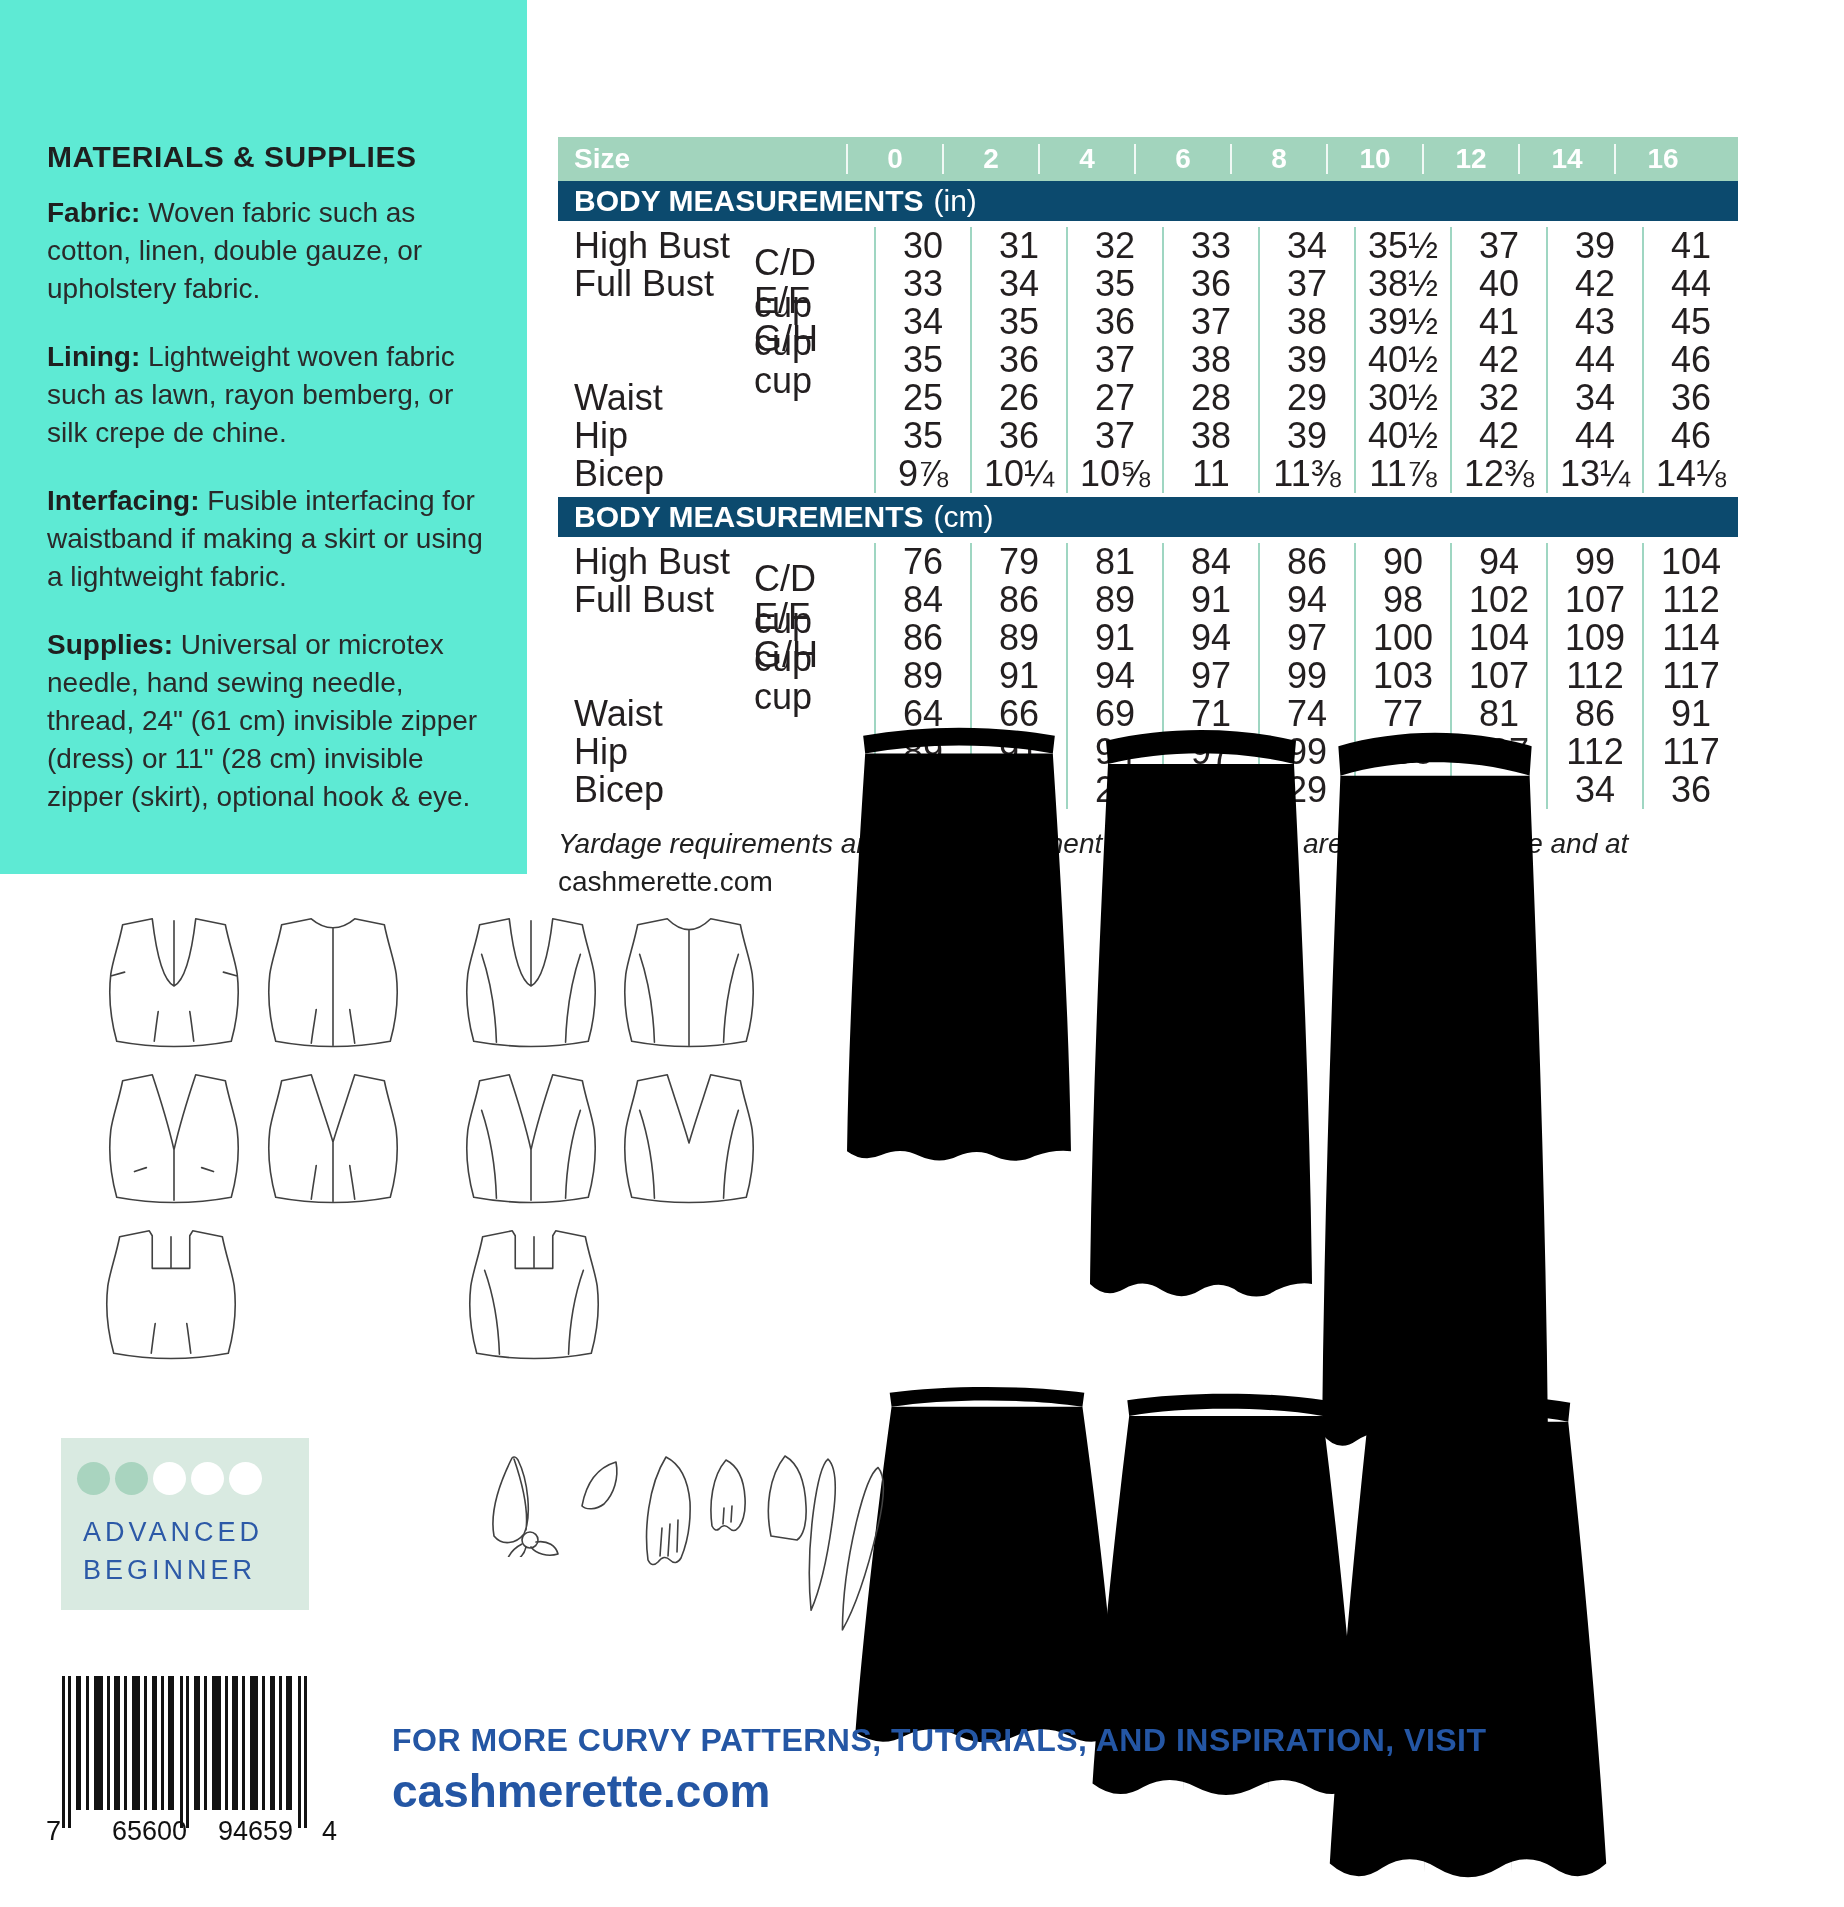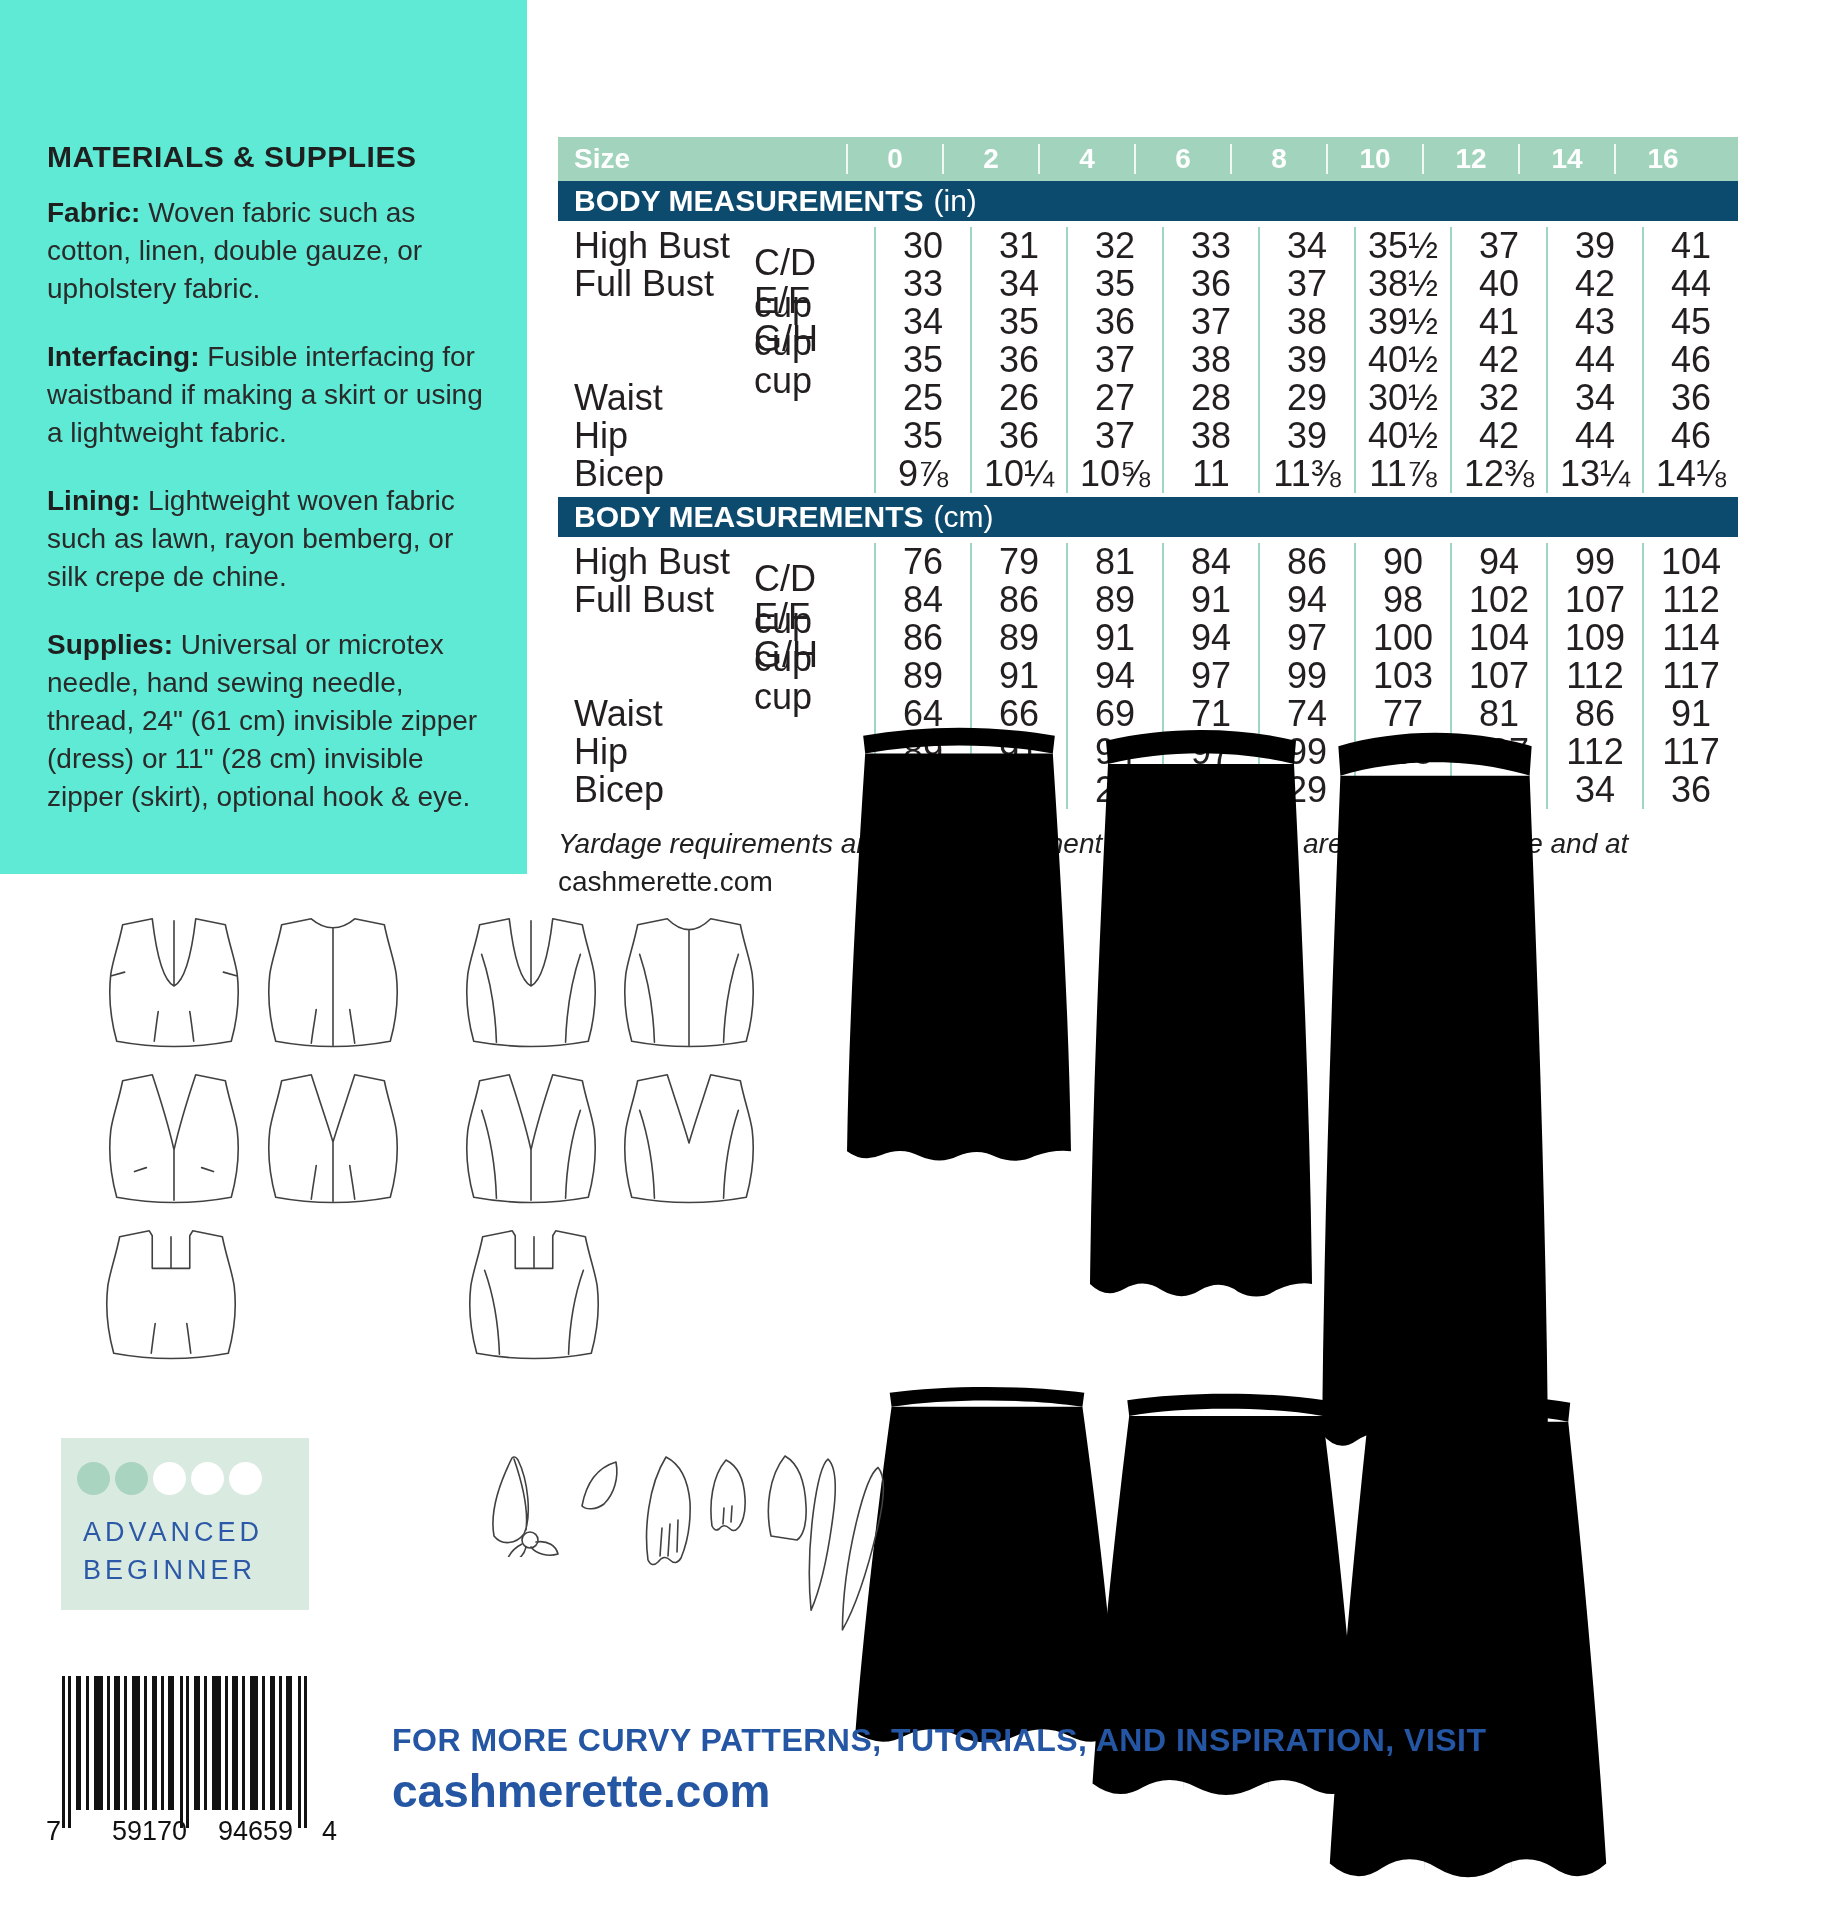--- a/index.html
+++ b/index.html
@@ -74,22 +74,22 @@
         <path d="M47,32 C30,180 16,330 8,452 Q35,474 62,456 Q90,440 118,456 Q150,474 182,456 Q210,440 238,456 Q266,474 292,452 C284,330 270,180 253,32"></path>
         <path d="M45,14 C105,4 195,4 255,14 L253,32 C195,21 105,21 47,32 Z"></path>
         <path d="M85,31 C72,180 60,330 53,452 M120,29 C114,180 108,330 105,460 M150,28 L150,446 M180,29 C186,180 192,330 195,460 M215,31 C228,180 240,330 247,452"></path>
       </g>
     </defs>
   </svg>
 
   <div class="sidebar">
     <h2>MATERIALS &amp; SUPPLIES</h2>
     <p><b>Fabric:</b><span> Woven fabric such as cotton, linen, double gauze, or upholstery fabric.</span></p>
+    <p><b>Lining:</b><span> Lightweight woven fabric such as lawn, rayon bemberg, or silk crepe de chine.</span></p>
     <p><b>Interfacing:</b><span> Fusible interfacing for waistband if making a skirt or using a lightweight fabric.</span></p>
-    <p><b>Lining:</b><span> Lightweight woven fabric such as lawn, rayon bemberg, or silk crepe de chine.</span></p>
     <p><b>Supplies:</b><span> Universal or microtex needle, hand sewing needle, thread, 24" (61 cm) invisible zipper (dress) or 11" (28 cm) invisible zipper (skirt), optional hook &amp; eye.</span></p>
   </div>
 
   <div class="size-table">
     <div class="thead">
       <div class="size-label">Size</div>
       <div class="hcell">0</div>
       <div class="hcell">2</div>
       <div class="hcell">4</div>
       <div class="hcell">6</div>
@@ -467,21 +467,21 @@
           <rect x="190" y="0" width="8" height="134"></rect>
           <rect x="202" y="0" width="3" height="134"></rect>
           <rect x="210" y="0" width="5" height="134"></rect>
           <rect x="219" y="0" width="3" height="134"></rect>
           <rect x="226" y="0" width="6" height="134"></rect>
         <rect x="238" y="0" width="3" height="152"></rect>
           <rect x="244" y="0" width="3" height="152"></rect>
       </g>
     </svg>
     <span class="bc-digit bc-d0">7</span>
-    <span class="bc-digit bc-d1">59170</span>
+    <span class="bc-digit bc-d1">65600</span>
     <span class="bc-digit bc-d2">94659</span>
     <span class="bc-digit bc-d3">4</span>
   </div>
 
   <div class="footer-line1">FOR MORE CURVY PATTERNS, TUTORIALS, AND INSPIRATION, VISIT</div>
   <div class="footer-line2">cashmerette.com</div>
 
 </div>
 
 </body></html>

